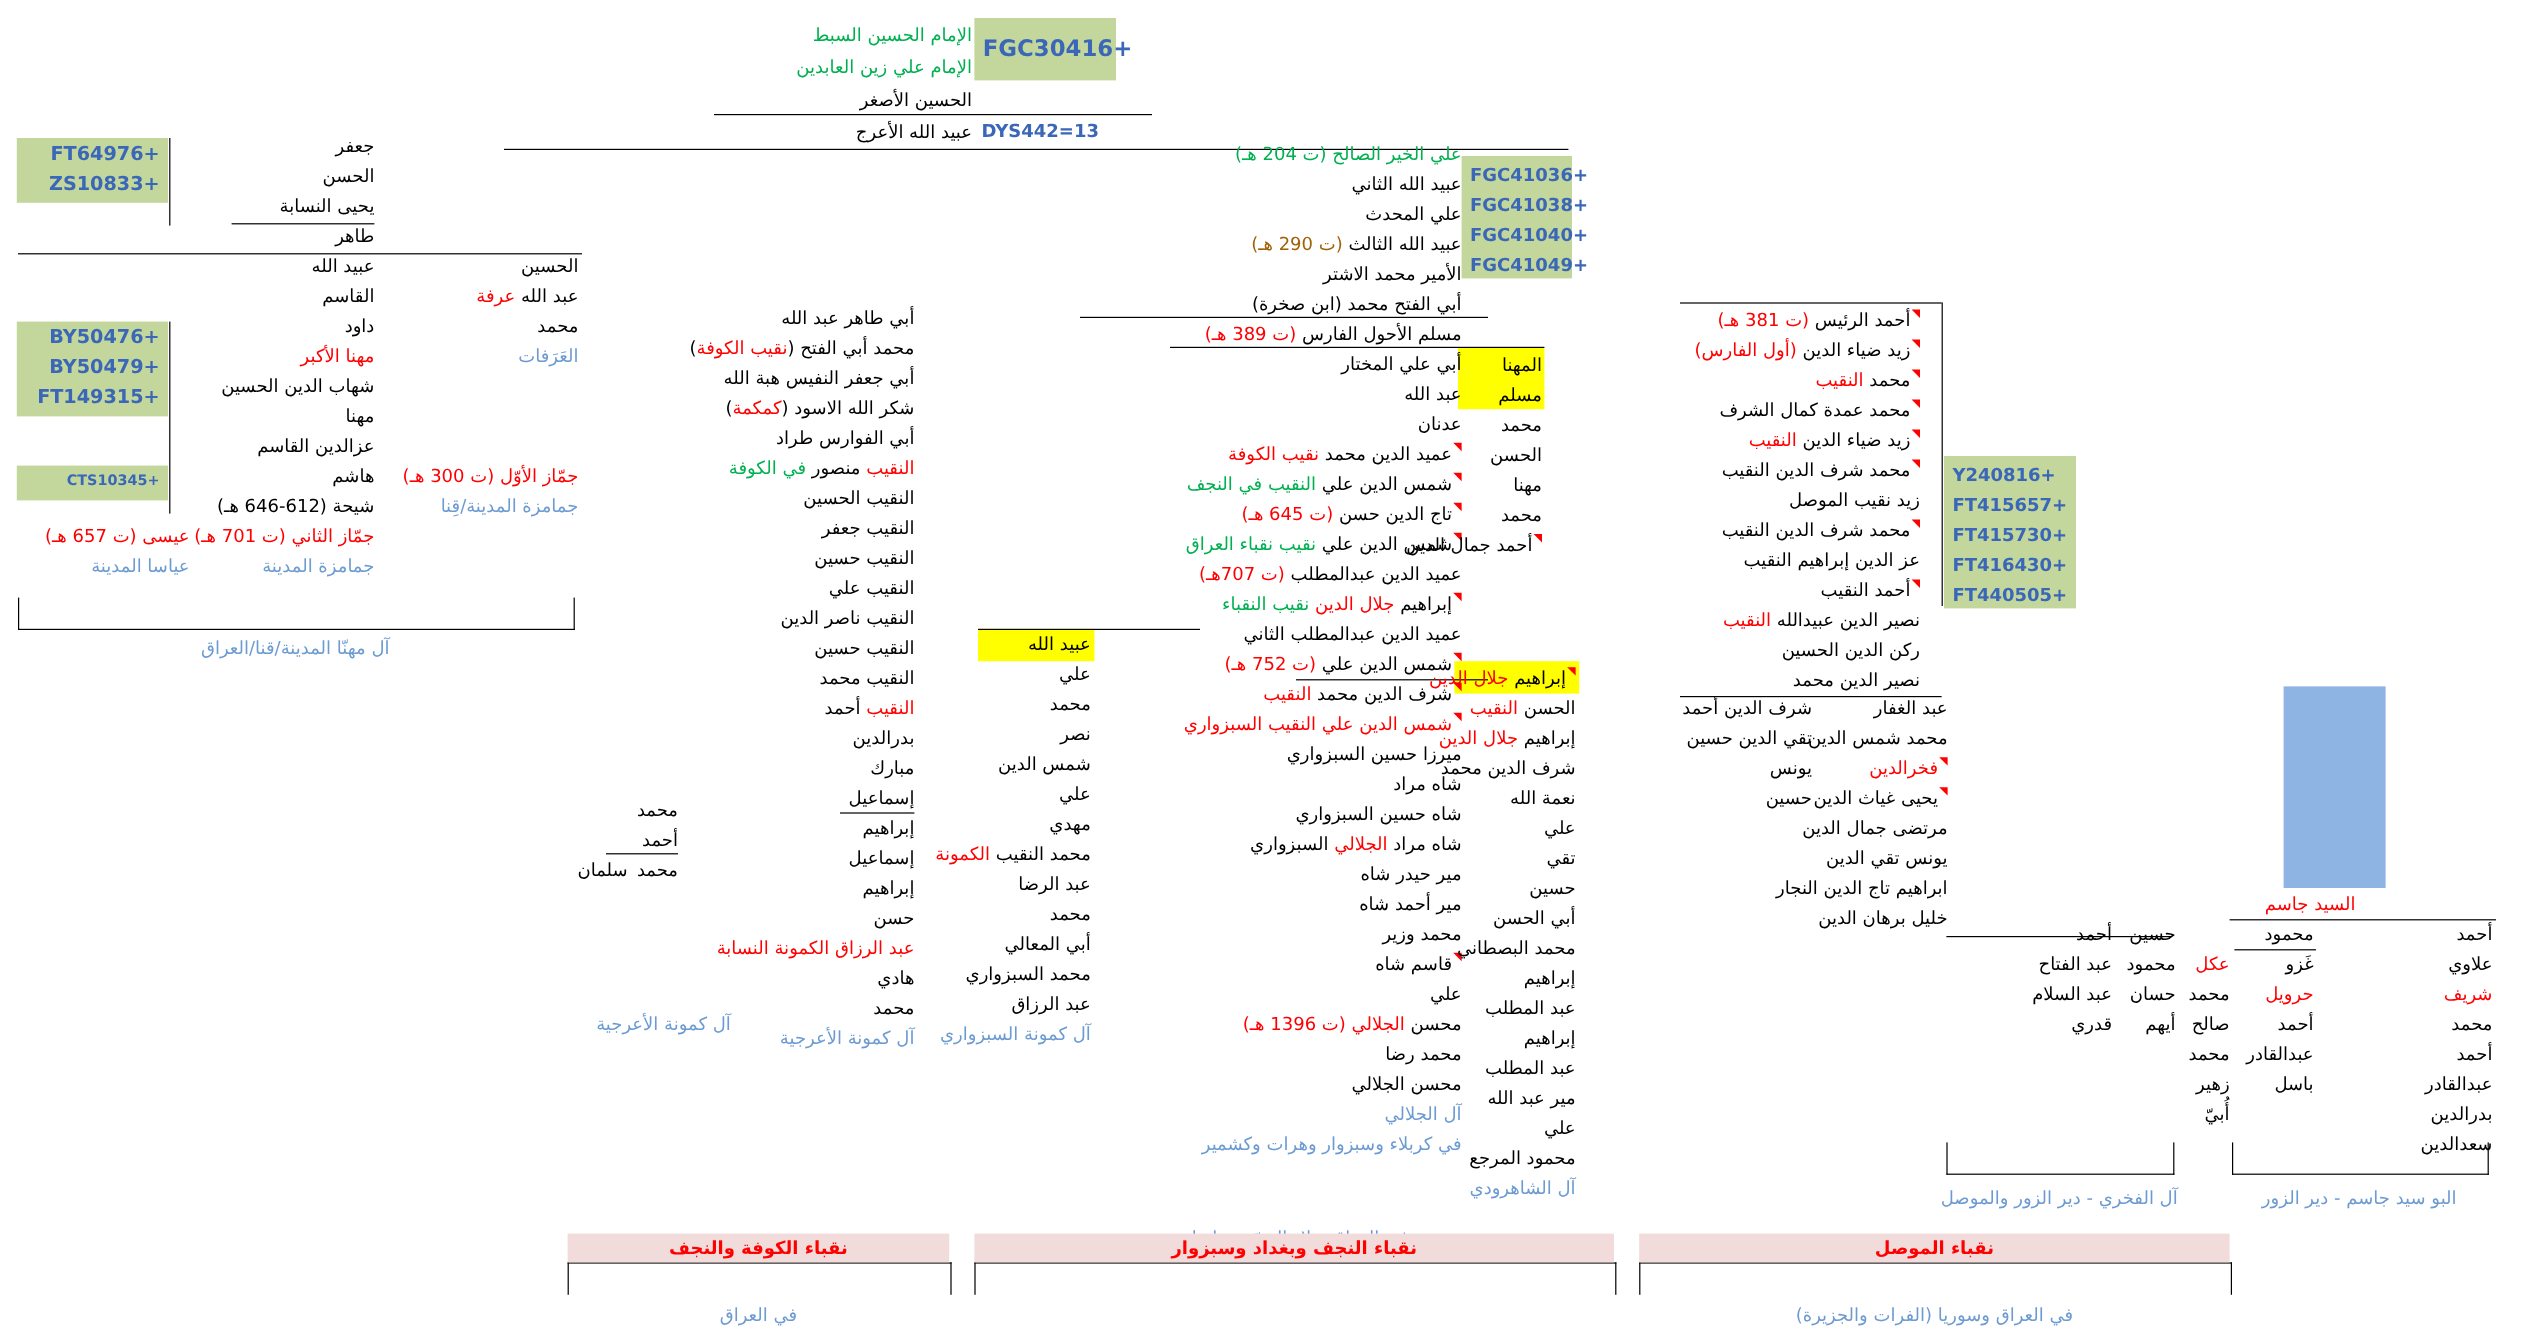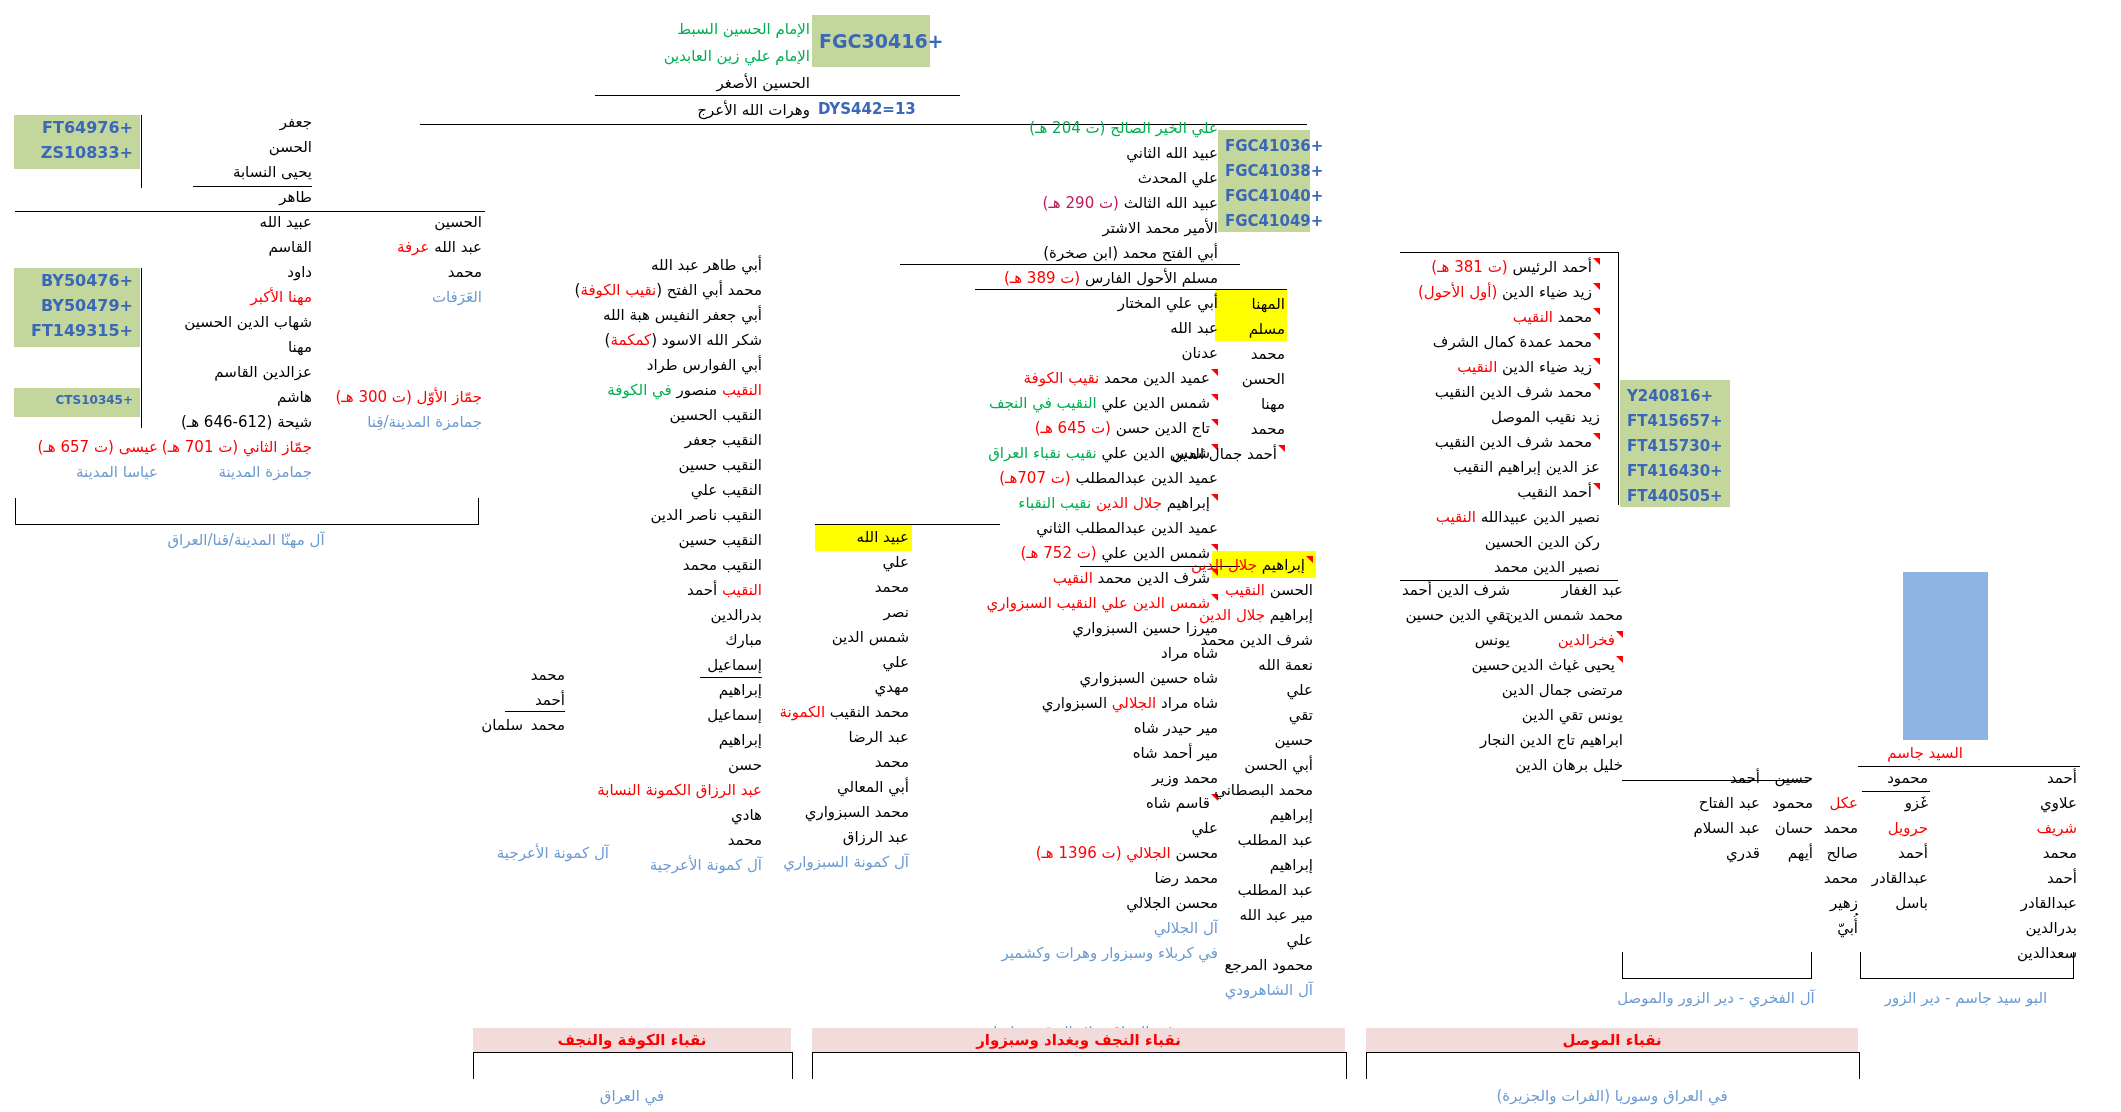--- a/index.html
+++ b/index.html
@@ -86,21 +86,21 @@
         <div>FT415730+</div>
         <div>FT416430+</div>
         <div>FT440505+</div>
       </div>
     </div>
   <div id="layer-columns">
       <div class="col" style="right: 1311px; top: 16px;">
         <div class="cell" style="height: 27px; line-height: 27px;"><span style="color: rgb(0, 176, 80);">الإمام الحسين السبط</span></div>
         <div class="cell" style="height: 27px; line-height: 27px;"><span style="color: rgb(0, 176, 80);">الإمام علي زين العابدين</span></div>
         <div class="cell" style="height: 27px; line-height: 27px;"><span style="color: rgb(0, 0, 0);">الحسين الأصغر</span></div>
-        <div class="cell" style="height: 27px; line-height: 27px;"><span style="color: rgb(0, 0, 0);">وهرات الله الأعرج</span></div>
+        <div class="cell" style="height: 27px; line-height: 27px;"><span style="color: rgb(0, 0, 0);">عبيد الله الأعرج</span></div>
       </div>
       <div class="col" style="right: 1809px; top: 110px;">
         <div class="cell" style="height: 25px; line-height: 25px;"><span style="color: rgb(0, 0, 0);">جعفر</span></div>
         <div class="cell" style="height: 25px; line-height: 25px;"><span style="color: rgb(0, 0, 0);">الحسن</span></div>
         <div class="cell" style="height: 25px; line-height: 25px;"><span style="color: rgb(0, 0, 0);">يحيى النسابة</span></div>
         <div class="cell" style="height: 25px; line-height: 25px;"><span style="color: rgb(0, 0, 0);">طاهر</span></div>
         <div class="cell" style="height: 25px; line-height: 25px;"><span style="color: rgb(0, 0, 0);">عبيد الله</span></div>
         <div class="cell" style="height: 25px; line-height: 25px;"><span style="color: rgb(0, 0, 0);">القاسم</span></div>
         <div class="cell" style="height: 25px; line-height: 25px;"><span style="color: rgb(0, 0, 0);">داود</span></div>
         <div class="cell" style="height: 25px; line-height: 25px;"><span style="color: rgb(255, 0, 0);">مهنا الأكبر</span></div>
@@ -174,21 +174,21 @@
         <div class="cell" style="height: 25px; line-height: 25px;"><span style="color: rgb(0, 0, 0);">محمد</span></div>
         <div class="cell" style="height: 25px; line-height: 25px;"><span style="color: rgb(0, 0, 0);">أبي المعالي</span></div>
         <div class="cell" style="height: 25px; line-height: 25px;"><span style="color: rgb(0, 0, 0);">محمد السبزواري</span></div>
         <div class="cell" style="height: 25px; line-height: 25px;"><span style="color: rgb(0, 0, 0);">عبد الرزاق</span></div>
         <div class="cell" style="height: 25px; line-height: 25px;"><span style="color: rgb(108, 155, 210);">آل كمونة السبزواري</span></div>
       </div>
       <div class="col" style="right: 903px; top: 116px;">
         <div class="cell" style="height: 25px; line-height: 25px;"><span style="color: rgb(0, 176, 80);">علي الخير الصالح (ت 204 هـ)</span></div>
         <div class="cell" style="height: 25px; line-height: 25px;"><span style="color: rgb(0, 0, 0);">عبيد الله الثاني</span></div>
         <div class="cell" style="height: 25px; line-height: 25px;"><span style="color: rgb(0, 0, 0);">علي المحدث</span></div>
-        <div class="cell" style="height: 25px; line-height: 25px;"><span style="color: rgb(0, 0, 0);">عبيد الله الثالث </span><span style="color: #be185d;">(ت 290 هـ)</span></div>
+        <div class="cell" style="height: 25px; line-height: 25px;"><span style="color: rgb(0, 0, 0);">عبيد الله الثالث </span><span style="color: #a16207;">(ت 290 هـ)</span></div>
         <div class="cell" style="height: 25px; line-height: 25px;"><span style="color: rgb(0, 0, 0);">الأمير محمد الاشتر</span></div>
         <div class="cell" style="height: 25px; line-height: 25px;"><span style="color: rgb(0, 0, 0);">أبي الفتح محمد (ابن صخرة)</span></div>
         <div class="cell" style="height: 25px; line-height: 25px;"><span style="color: rgb(0, 0, 0);">مسلم الأحول الفارس </span><span style="color: rgb(255, 0, 0);">(ت 389 هـ)</span></div>
         <div class="cell" style="height: 25px; line-height: 25px;"><span style="color: rgb(0, 0, 0);">أبي علي المختار</span></div>
         <div class="cell" style="height: 25px; line-height: 25px;"><span style="color: rgb(0, 0, 0);">عبد الله</span></div>
         <div class="cell" style="height: 25px; line-height: 25px;"><span style="color: rgb(0, 0, 0);">عدنان</span></div>
         <div class="cell" style="height: 25px; line-height: 25px;"><span class="mk"></span><span style="color: rgb(0, 0, 0);">عميد الدين محمد </span><span style="color: rgb(255, 0, 0);">نقيب الكوفة</span></div>
         <div class="cell" style="height: 25px; line-height: 25px;"><span class="mk"></span><span style="color: rgb(0, 0, 0);">شمس الدين علي </span><span style="color: rgb(0, 176, 80);">النقيب في النجف</span></div>
         <div class="cell" style="height: 25px; line-height: 25px;"><span class="mk"></span><span style="color: rgb(0, 0, 0);">تاج الدين حسن </span><span style="color: rgb(255, 0, 0);">(ت 645 هـ)</span></div>
         <div class="cell" style="height: 25px; line-height: 25px;"><span class="mk"></span><span style="color: rgb(0, 0, 0);">شمس الدين علي </span><span style="color: rgb(0, 176, 80);">نقيب نقباء العراق</span></div>
@@ -237,21 +237,21 @@
         <div class="cell" style="height: 25px; line-height: 25px;"><span style="color: rgb(0, 0, 0);">عبد المطلب</span></div>
         <div class="cell" style="height: 25px; line-height: 25px;"><span style="color: rgb(0, 0, 0);">إبراهيم</span></div>
         <div class="cell" style="height: 25px; line-height: 25px;"><span style="color: rgb(0, 0, 0);">عبد المطلب</span></div>
         <div class="cell" style="height: 25px; line-height: 25px;"><span style="color: rgb(0, 0, 0);">مير عبد الله</span></div>
         <div class="cell" style="height: 25px; line-height: 25px;"><span style="color: rgb(0, 0, 0);">علي</span></div>
         <div class="cell" style="height: 25px; line-height: 25px;"><span style="color: rgb(0, 0, 0);">محمود المرجع</span></div>
         <div class="cell" style="height: 25px; line-height: 25px;"><span style="color: rgb(108, 155, 210);">آل الشاهرودي</span></div>
       </div>
       <div class="col" style="right: 521px; top: 255px;">
         <div class="cell" style="height: 25px; line-height: 25px;"><span class="mk"></span><span style="color: rgb(0, 0, 0);">أحمد الرئيس </span><span style="color: rgb(255, 0, 0);">(ت 381 هـ)</span></div>
-        <div class="cell" style="height: 25px; line-height: 25px;"><span class="mk"></span><span style="color: rgb(0, 0, 0);">زيد ضياء الدين </span><span style="color: rgb(255, 0, 0);">(أول الأحول)</span></div>
+        <div class="cell" style="height: 25px; line-height: 25px;"><span class="mk"></span><span style="color: rgb(0, 0, 0);">زيد ضياء الدين </span><span style="color: rgb(255, 0, 0);">(أول الفارس)</span></div>
         <div class="cell" style="height: 25px; line-height: 25px;"><span class="mk"></span><span style="color: rgb(0, 0, 0);">محمد </span><span style="color: rgb(255, 0, 0);">النقيب</span></div>
         <div class="cell" style="height: 25px; line-height: 25px;"><span class="mk"></span><span style="color: rgb(0, 0, 0);">محمد عمدة كمال الشرف</span></div>
         <div class="cell" style="height: 25px; line-height: 25px;"><span class="mk"></span><span style="color: rgb(0, 0, 0);">زيد ضياء الدين </span><span style="color: rgb(255, 0, 0);">النقيب</span></div>
         <div class="cell" style="height: 25px; line-height: 25px;"><span class="mk"></span><span style="color: rgb(0, 0, 0);">محمد شرف الدين النقيب</span></div>
         <div class="cell" style="height: 25px; line-height: 25px;"><span style="color: rgb(0, 0, 0);">زيد نقيب الموصل</span></div>
         <div class="cell" style="height: 25px; line-height: 25px;"><span class="mk"></span><span style="color: rgb(0, 0, 0);">محمد شرف الدين النقيب</span></div>
         <div class="cell" style="height: 25px; line-height: 25px;"><span style="color: rgb(0, 0, 0);">عز الدين إبراهيم النقيب</span></div>
         <div class="cell" style="height: 25px; line-height: 25px;"><span class="mk"></span><span style="color: rgb(0, 0, 0);">أحمد النقيب</span></div>
         <div class="cell" style="height: 25px; line-height: 25px;"><span style="color: rgb(0, 0, 0);">نصير الدين عبيدالله </span><span style="color: rgb(255, 0, 0);">النقيب</span></div>
         <div class="cell" style="height: 25px; line-height: 25px;"><span style="color: rgb(0, 0, 0);">ركن الدين الحسين</span></div>

